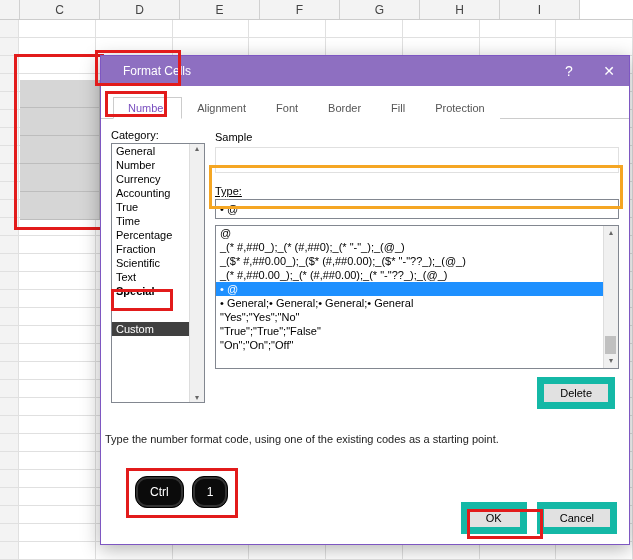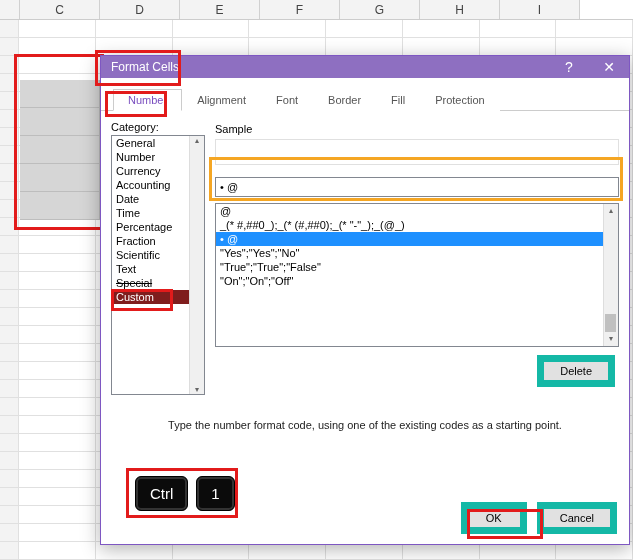--- a/index.html
+++ b/index.html
@@ -35,23 +35,23 @@
   .hl-orange { outline: 3px solid #f5a623; outline-offset: -1px; }
 
   
   .dialog {
     position: absolute; left: 100px; top: 55px;
     width: 530px; height: 490px;
     background: #fff; border: 1px solid #7e57c2;
     box-shadow: 0 4px 18px rgba(0,0,0,0.3);
   }
   .titlebar {
-    height: 22px; background: #8e6fc1;
+    height: 30px; background: #8e6fc1;
     color: #fff; display: flex; align-items: center;
-    padding-left: 10px; font-size: 12px;
+    padding-left: 22px; font-size: 12px;
   }
   .titlebar .spacer { flex: 1; }
   .titlebar .tbtn {
     width: 40px; text-align: center; line-height: 30px;
     font-size: 14px; color: #fff;
   }
 
   .tabs {
     display: flex; gap: 0; padding: 10px 10px 0 12px;
     border-bottom: 1px solid #ccc;
@@ -73,22 +73,22 @@
     display: flex; padding: 10px; gap: 10px;
   }
   .cat-col { width: 94px; }
   .cat-label { margin-bottom: 2px; }
   .cat-list {
     border: 1px solid #828790; height: 260px;
     overflow: hidden; font-size: 11px;
     background: #fff; position: relative;
   }
   .cat-list .item { padding: 0 4px; line-height: 14px; }
-  .cat-list .item.strike { text-decoration: line-through; }
-  .cat-list .item.sel { background: #7f1d1d; color: #fff; }
+  .cat-list .item.strike { text-decoration: line-through; font-weight: bold; }
+  .cat-list .item.sel { background: #404040; color: #fff; margin-top: 24px; }
   .cat-list .sb { position: absolute; right:0; top:0; bottom:0; width:15px; background:#f0f0f0; border-left:1px solid #ddd; }
   .cat-list .sb:before{content:"▴";display:block;text-align:center;font-size:8px;color:#666;}
   .cat-list .sb:after{content:"▾";display:block;text-align:center;font-size:8px;color:#666;position:absolute;bottom:0;left:0;right:0;}
   .cat-hl {
     position: absolute; left: 113px; top: 291px;
     width: 58px; height: 18px;
   }
 
   .right-col { flex: 1; display: flex; flex-direction: column; }
   .sample-label { margin: 2px 0 4px 0; }
@@ -116,30 +116,30 @@
   .fmt-list .sb { position: absolute; right:0; top:0; bottom:0; width:15px; background:#f0f0f0; border-left:1px solid #ddd; }
   .fmt-list .sb:before{content:"▴";display:block;text-align:center;font-size:8px;color:#666;}
   .fmt-list .sb:after{content:"▾";display:block;text-align:center;font-size:8px;color:#666;position:absolute;bottom:0;left:0;right:0;}
   .fmt-list .thumb{position:absolute;right:2px;top:110px;width:11px;height:18px;background:#c0c0c0;}
 
   .delete-row { text-align: right; margin-top: 8px; padding-right:4px; }
   .btn {
     background: #e1e1e1; border: 7px solid #14b8a6;
     padding: 3px 16px; font-size: 11px; font-family: inherit;
   }
-  .hint { margin: 14px 4px 0 4px; color: #222; text-align: center; }
+  .hint { margin: 14px 4px 0 4px; color: #222; }
 
   .keycaps {
     position: absolute; left: 135px; top: 476px;
     display: flex; gap: 8px;
   }
   .key {
     background: #0b0b0b; color: #fff;
-    border: 1px solid #000; border-radius: 6px;
-    padding: 8px 14px; font-size: 15px;
+    border: 1px solid #000; border-radius: 12px;
+    padding: 8px 14px; font-size: 12px;
     box-shadow: inset 0 0 0 2px #333;
   }
   .keycaps-hl {
     position: absolute; left: 128px; top: 470px;
     width: 108px; height: 46px;
   }
 
   .footer {
     position: absolute; bottom: 10px; right: 12px;
     display: flex; gap: 10px; margin-top: 12px;
@@ -532,42 +532,46 @@
     </div>
 
   <div class="body">
     <div class="cat-col">
       <div class="cat-label">Category:</div>
       <div class="cat-list" id="catlist">
         <div class="item">General</div>
           <div class="item">Number</div>
           <div class="item">Currency</div>
           <div class="item">Accounting</div>
-          <div class="item">Date</div>
+          <div class="item">True</div>
           <div class="item">Time</div>
           <div class="item">Percentage</div>
           <div class="item">Fraction</div>
           <div class="item">Scientific</div>
           <div class="item">Text</div>
           <div class="item strike">Special</div>
           <div class="item sel">Custom</div>
           <div class="sb"></div>
       </div>
     </div>
     <div class="right-col">
       <div class="sample-label">Sample</div>
       <div class="sample-box"></div>
       <div class="type-wrap">
+        <div class="type-label">Type:</div>
         <input class="type-input" value="• @" style="">
         <div class="type-hl hl-orange"></div>
       </div>
       <div class="fmt-list" id="fmtlist">
         <div class="fitem">@</div>
           <div class="fitem">_(* #,##0_);_(* (#,##0);_(* "-"_);_(@_)</div>
+          <div class="fitem">_($* #,##0.00_);_($* (#,##0.00);_($* "-"??_);_(@_)</div>
+          <div class="fitem">_(* #,##0.00_);_(* (#,##0.00);_(* "-"??_);_(@_)</div>
           <div class="fitem sel">• @</div>
+          <div class="fitem">• General;• General;• General;• General</div>
           <div class="fitem">"Yes";"Yes";"No"</div>
           <div class="fitem">"True";"True";"False"</div>
           <div class="fitem">"On";"On";"Off"</div>
           <div class="sb"></div>
         <div class="thumb"></div>
       </div>
       <div class="delete-row">
         <button class="btn">Delete</button>
       </div>
     </div>

